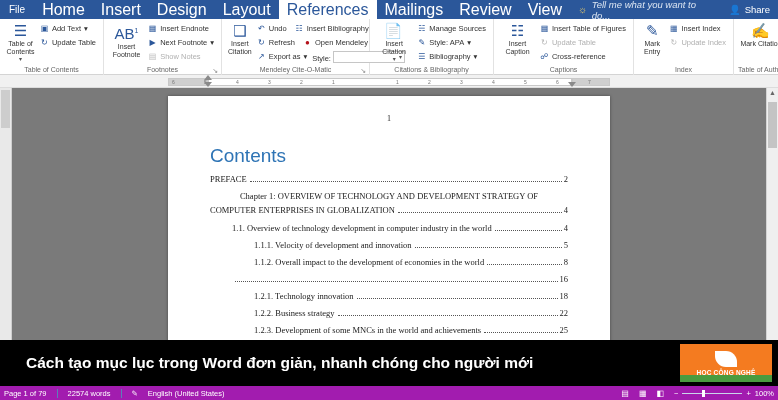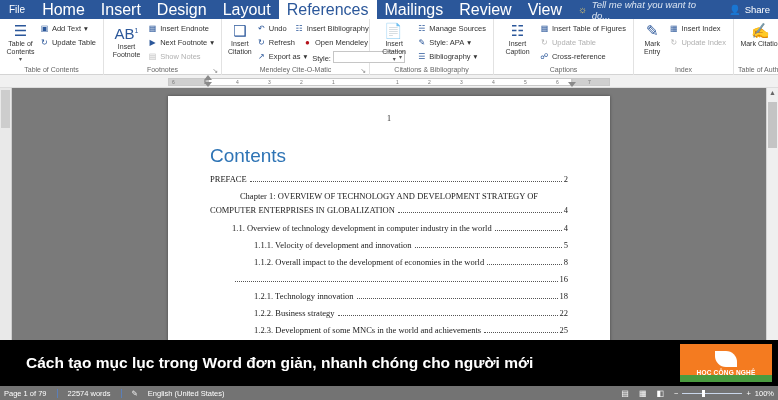--- a/index.html
+++ b/index.html
@@ -296,21 +296,21 @@
     letter-spacing: .2px;
   }
   .logo .green {
     position: absolute; bottom: 0; left: 0;
     width: 92px; height: 7px; background: #4a9b3f;
   }
 
   
   .statusbar {
     flex: 0 0 14px; height: 14px;
-    background: #737373;
+    background: #a21caf;
     color: #ffffff;
     font-size: 7.5px;
     display: flex; align-items: center;
     padding: 0 4px;
     gap: 10px;
   }
   .statusbar .sep { width: 1px; height: 9px; background: #5b7fb8; }
   .statusbar .spacer { flex: 1; }
   .zoomwrap { display: flex; align-items: center; gap: 4px; }
   .zoomtrack {

